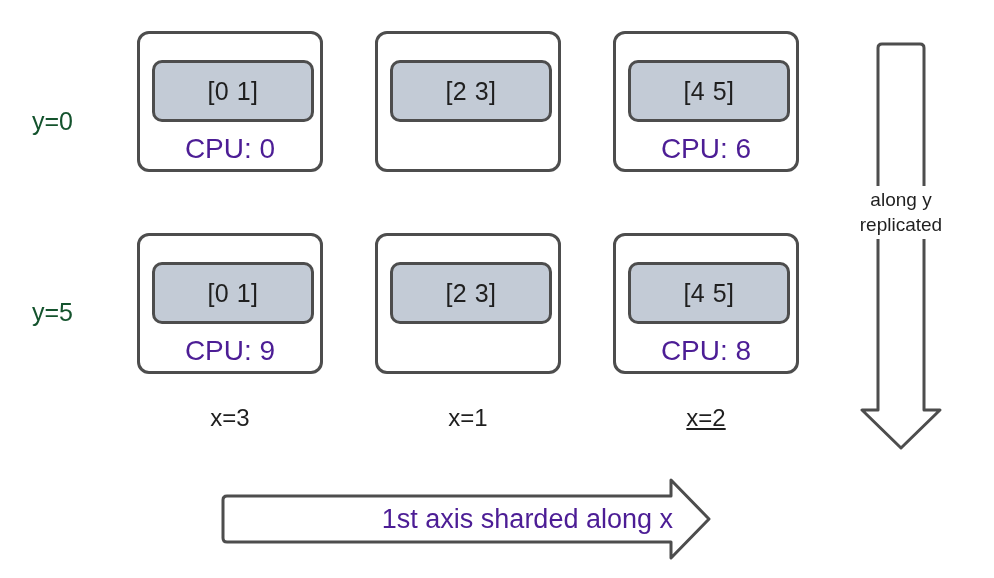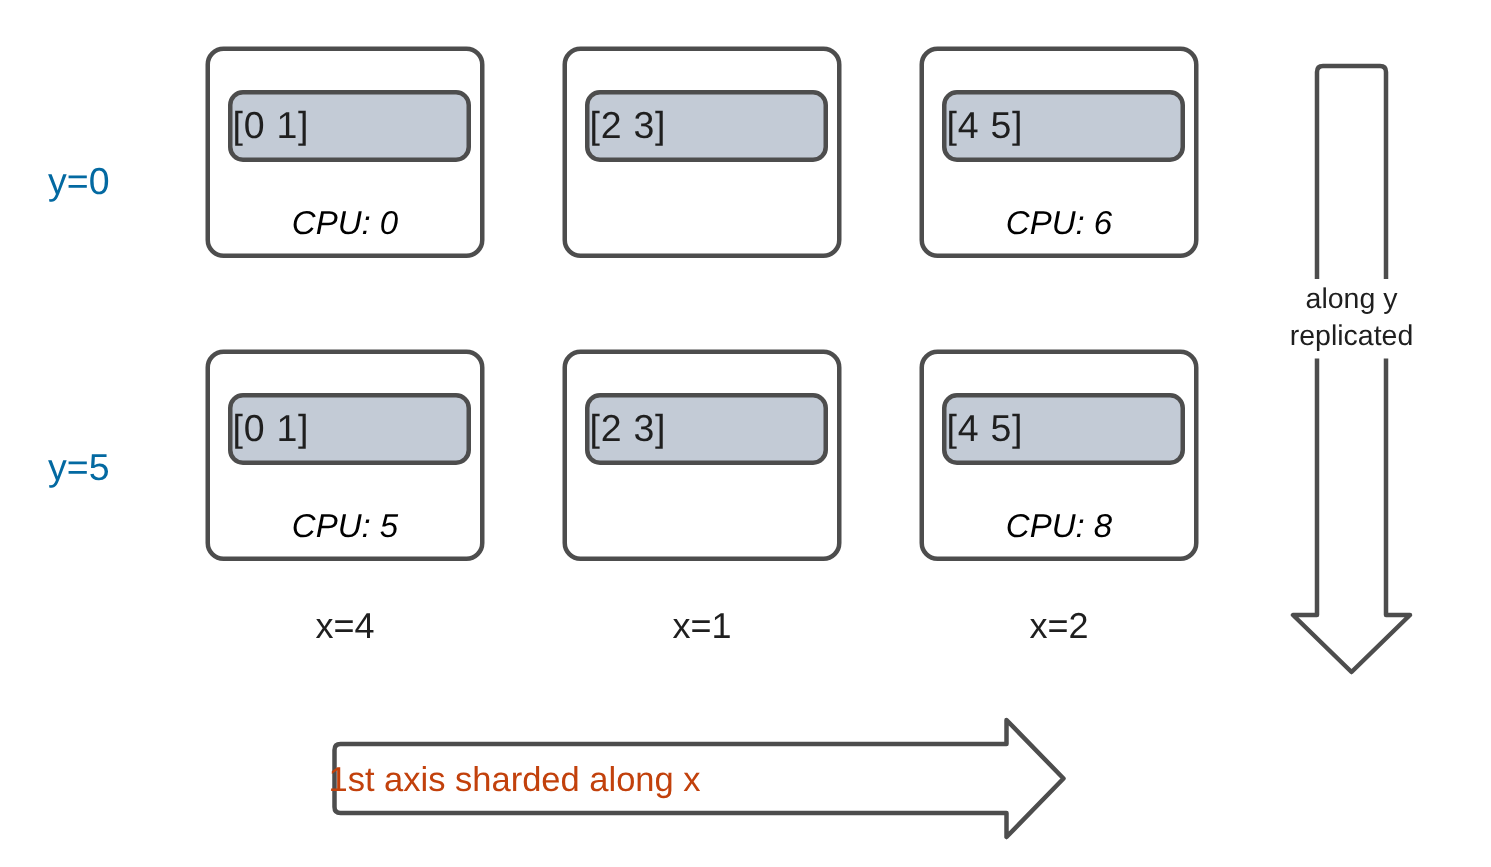--- a/index.html
+++ b/index.html
@@ -21,21 +21,21 @@
     left: 0; top: 0;
     width: 994px;
     height: 578px;
   }
 
   
   .row-label {
     position: absolute;
     font-size: 25px;
     line-height: 25px;
-    color: #0369a1;
+    color: #14532d;
     white-space: nowrap;
     text-align: left;
   }
 
   
   .col-label {
     position: absolute;
     font-size: 24px;
     line-height: 24px;
     color: #1f1f1f;
@@ -51,44 +51,44 @@
     box-sizing: border-box;
     background: #ffffff;
     border: 3px solid #4d4d4d;
     border-radius: 12px;
   }
   .shard-chip {
     position: absolute;
     left: 12px;
     top: 26px;
     width: 162px;
-    height: 48px;
+    height: 62px;
     box-sizing: border-box;
     background: #c3cbd6;
     border: 3px solid #4d4d4d;
     border-radius: 10px;
     display: flex;
     align-items: center;
+    justify-content: center;
   }
   .shard-chip-text {
     font-size: 25px;
     line-height: 25px;
     color: #1f1f1f;
     letter-spacing: 0.5px;
   }
   .cpu-caption {
     position: absolute;
     left: 0;
     right: 0;
     top: 104px;
     text-align: center;
-    font-size: 22px;
+    font-size: 28px;
     line-height: 21px;
-    color: #000000;
-    font-style: italic;
+    color: #4c1d95;
   }
 
   
   .arrow-svg {
     position: absolute;
     overflow: visible;
   }
   .arrow-shape {
     fill: #ffffff;
     stroke: #4d4d4d;
@@ -102,24 +102,24 @@
     width: 140px;
     text-align: center;
     font-size: 19px;
     line-height: 24.5px;
     color: #1f1f1f;
     background: #ffffff;
     padding: 2px 0;
   }
   .h-arrow-caption {
     position: absolute;
-    text-align: left;
-    font-size: 23px;
+    text-align: right;
+    font-size: 27px;
     line-height: 21px;
-    color: #c2410c;
+    color: #4c1d95;
     white-space: nowrap;
   }
 </style>
 </head>
 <body>
 
 <div class="stage">
 
   <div class="row-label" style="left:32px; top:109px;">y=0</div>
   <div class="row-label" style="left:32px; top:300px;">y=5</div>
@@ -141,39 +141,39 @@
     <div class="shard-chip">
       <span class="shard-chip-text">[4 5]</span>
     </div>
     <div class="cpu-caption">CPU: 6</div>
   </div>
 
   <div class="cpu-card" style="left:137px; top:233px;">
     <div class="shard-chip">
       <span class="shard-chip-text">[0 1]</span>
     </div>
-    <div class="cpu-caption">CPU: 5</div>
+    <div class="cpu-caption">CPU: 9</div>
   </div>
 
   <div class="cpu-card" style="left:375px; top:233px;">
     <div class="shard-chip">
       <span class="shard-chip-text">[2 3]</span>
     </div>
   </div>
 
   <div class="cpu-card" style="left:613px; top:233px;">
     <div class="shard-chip">
       <span class="shard-chip-text">[4 5]</span>
     </div>
     <div class="cpu-caption">CPU: 8</div>
   </div>
 
-  <div class="col-label" style="left:137px; top:406px; width:186px;">x=4</div>
+  <div class="col-label" style="left:137px; top:406px; width:186px;">x=3</div>
   <div class="col-label" style="left:375px; top:406px; width:186px;">x=1</div>
-  <div class="col-label" style="left:613px; top:406px; width:186px;">x=2</div>
+  <div class="col-label" style="left:613px; top:406px; width:186px;text-decoration:underline;">x=2</div>
 
   <svg class="arrow-svg" style="left:858px; top:32px;" width="86" height="424" viewBox="0 0 86 424">
     <path class="arrow-shape" d="M 24,12
              L 62,12
              Q 66,12 66,16
              L 66,378
              L 82,378
              L 43,416
              L 4,378
              L 20,378

